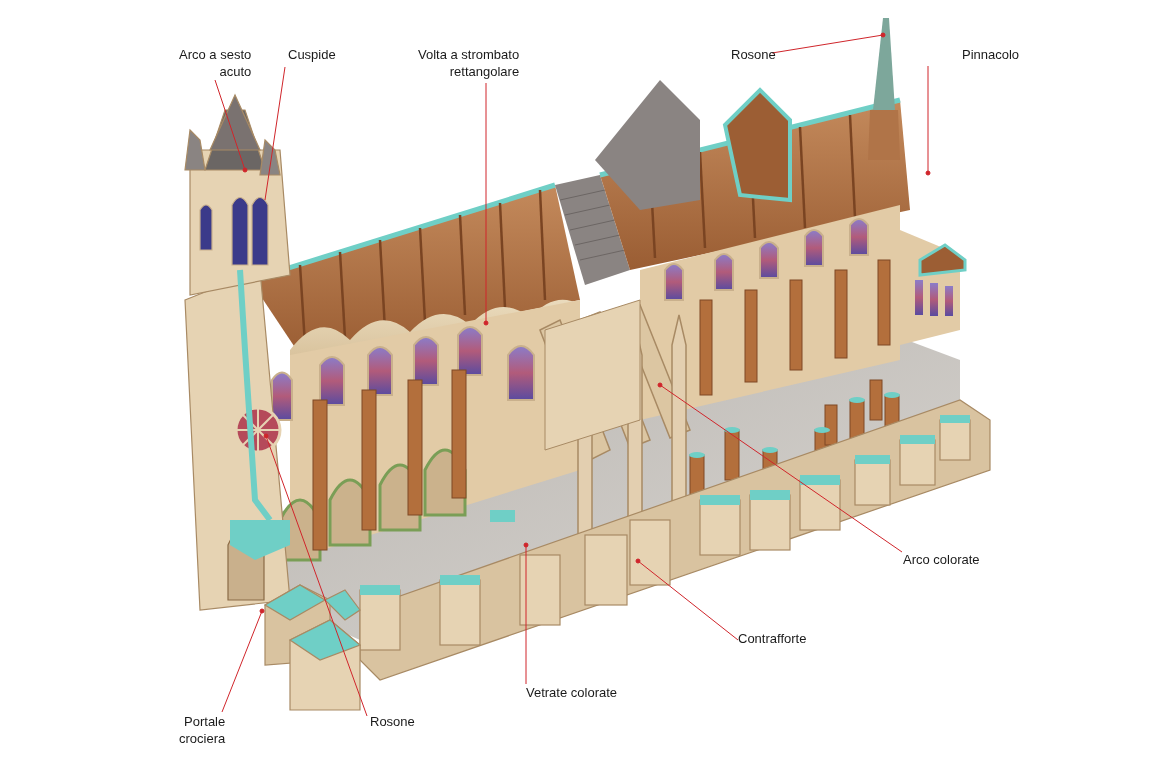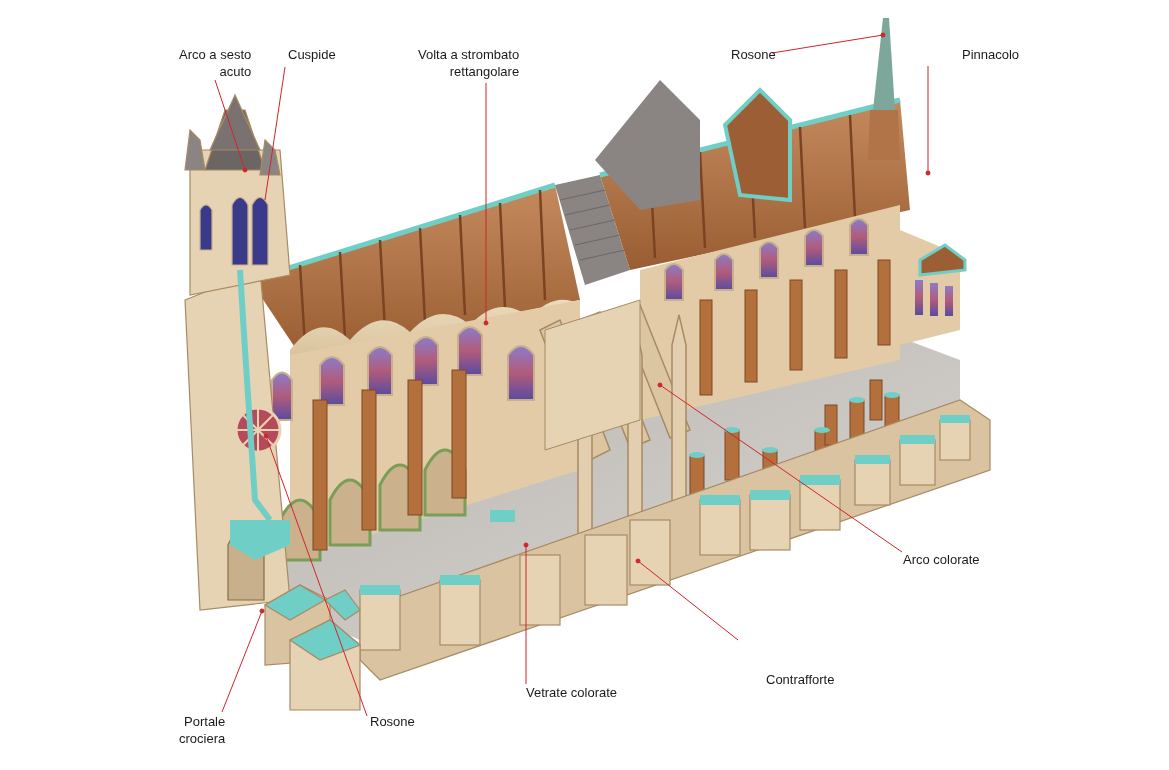--- a/index.html
+++ b/index.html
@@ -264,17 +264,17 @@
 </svg>
 
 <div class="label" style="left:179px; top:46px;">Arco a sesto
 acuto</div>
 <div class="label" style="left:288px; top:46px;">Cuspide</div>
 <div class="label" style="left:418px; top:46px;">Volta a strombato
 rettangolare</div>
 <div class="label" style="left:731px; top:46px;">Rosone</div>
 <div class="label" style="left:962px; top:46px;">Pinnacolo</div>
 <div class="label" style="left:903px; top:551px;">Arco colorate</div>
-<div class="label" style="left:738px; top:671px;margin-left:28px;">Contrafforte</div>
+<div class="label" style="left:738px; top:630px;">Contrafforte</div>
 <div class="label" style="left:526px; top:684px;">Vetrate colorate</div>
 <div class="label" style="left:370px; top:713px;">Rosone</div>
 <div class="label" style="left:179px; top:713px;">Portale
 crociera</div>
 
 </body></html>

